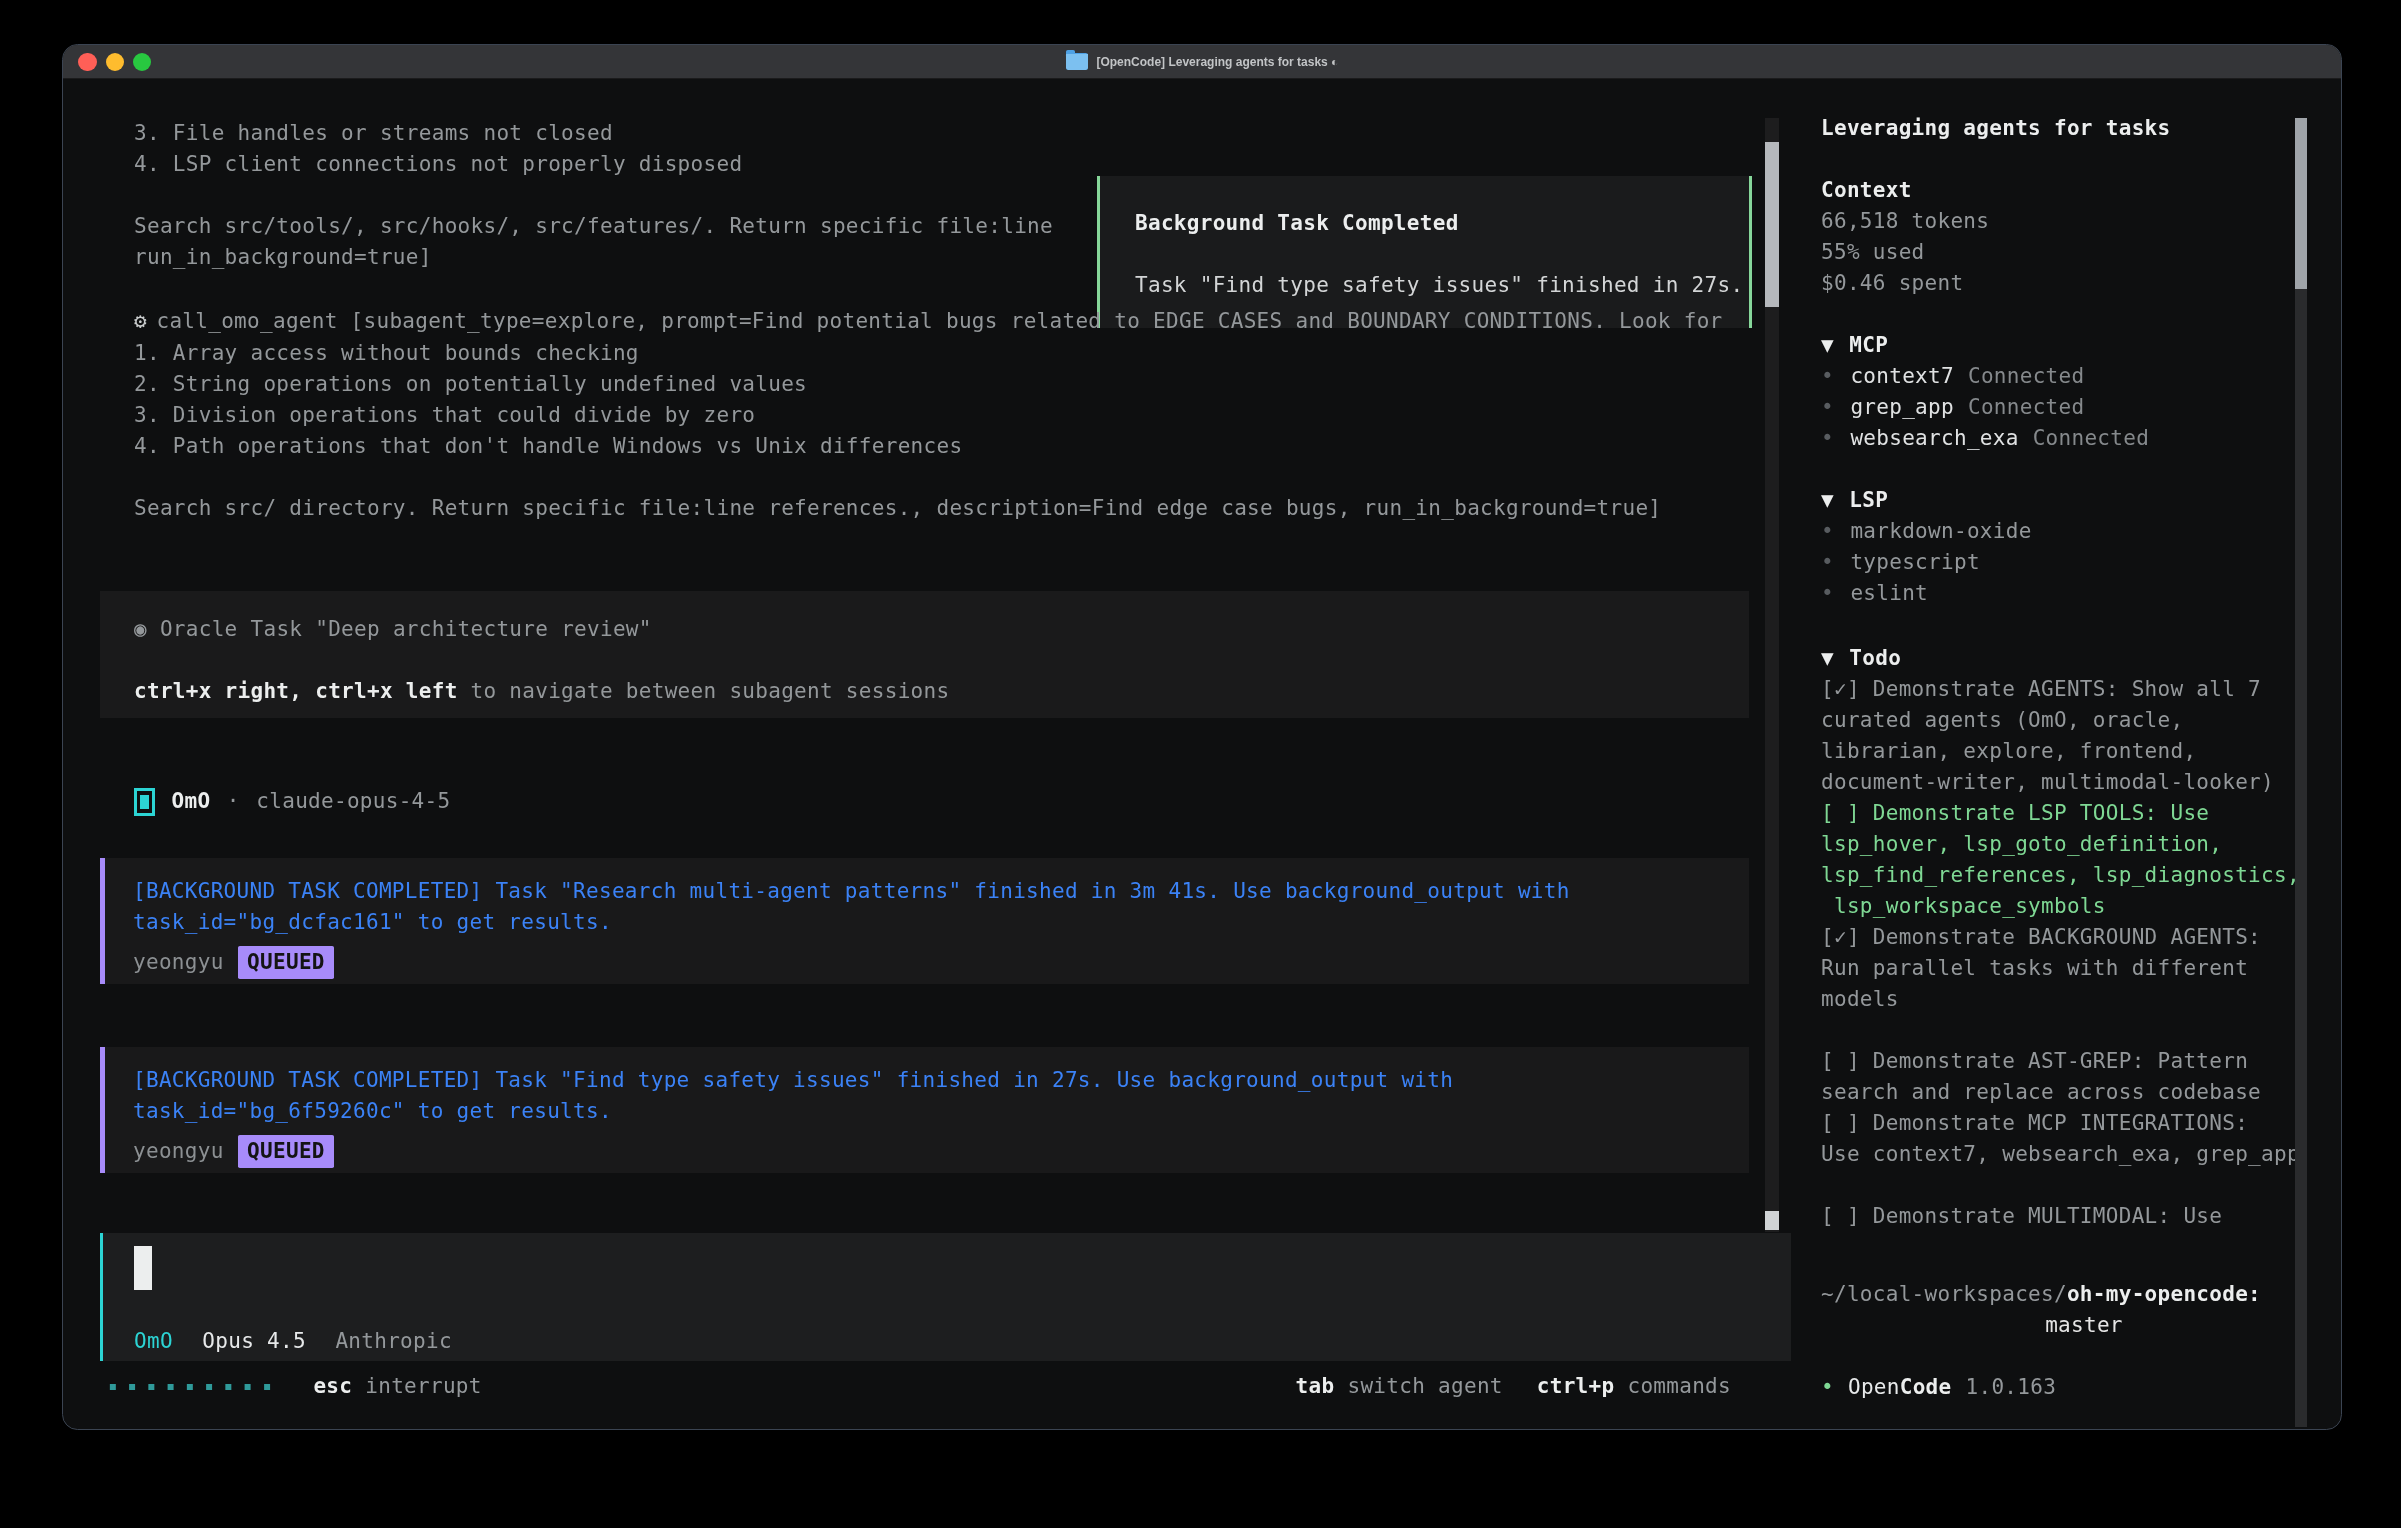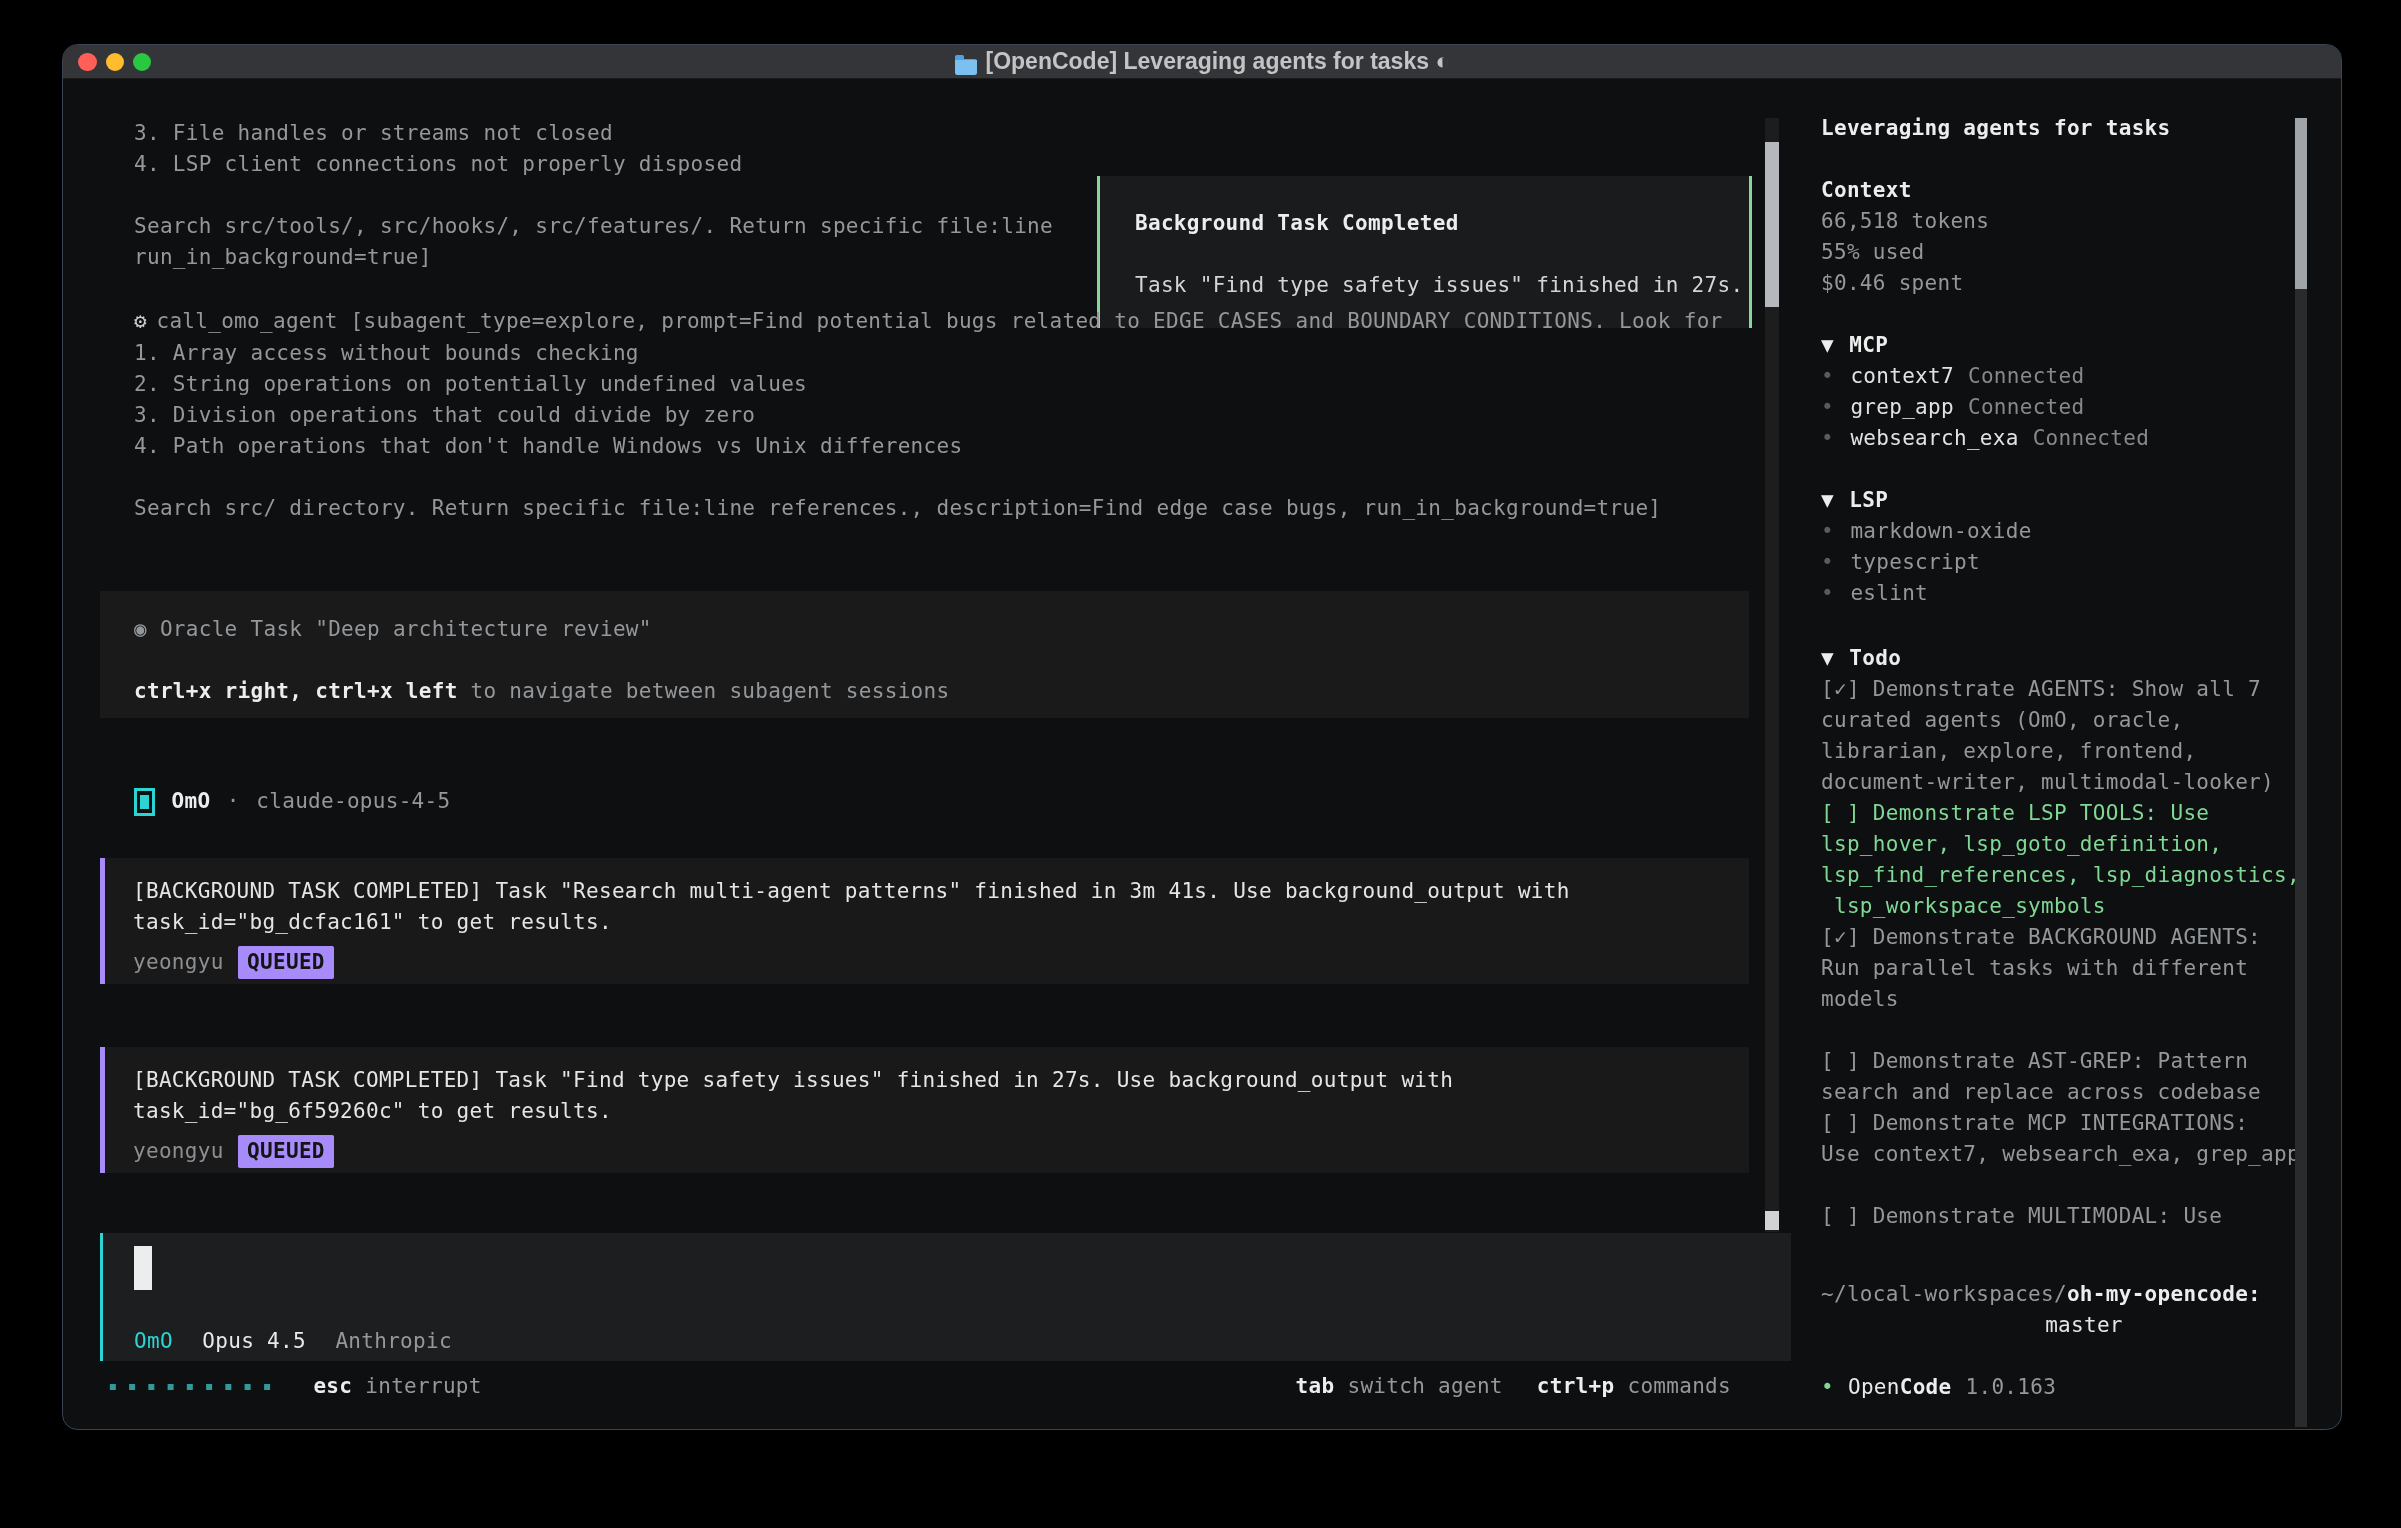--- a/index.html
+++ b/index.html
@@ -9,21 +9,21 @@
     position:absolute; left:62px; top:44px; width:2280px; height:1386px;
     background:#0e0f10; border:1.8px solid #3b4452; border-radius:15.4px; overflow:hidden;
   }
   .titlebar {
     position:relative; height:34px; background:#343538; border-bottom:0.6px solid #1b1b1c;
     display:flex; align-items:center; justify-content:center;
   }
   .traffic { position:absolute; left:15.4px; top:7.7px; display:flex; gap:8.9px; }
   .light { width:18.3px; height:18.3px; border-radius:50%; }
   .light.red{ background:#ff5f57; } .light.yellow{ background:#febc2e; } .light.green{ background:#28c840; }
-  .titletext { font-family:"Liberation Sans",sans-serif; font-size:23px; font-weight:bold; color:#c2c4c6; display:flex; align-items:flex-end; gap:8.3px; }
+  .titletext { font-family:"Liberation Sans",sans-serif; font-size:12px; font-weight:bold; color:#c2c4c6; display:flex; align-items:center; gap:8.3px; }
   .foldericon { position:relative; width:22.5px; height:16.5px; background:#4ea1e4; border-radius:2.4px; display:inline-block; }
   .foldericon::before { content:""; position:absolute; left:0; top:-3.5px; width:9.5px; height:4.7px; background:#4ea1e4; border-radius:1.8px 1.8px 0 0; }
   .foldericon::after { content:""; position:absolute; left:0; top:1.2px; width:22.5px; height:15.4px; background:#7cc0f0; border-radius:0 0 2.4px 2.4px; }
 
   .content { position:absolute; left:0; top:35px; right:0; bottom:0; }
   .abs { position:absolute; }
   pre.mono { white-space:pre-wrap; }
   .gray { color:#94989b; } .white { color:#e7e9ea; }
 
   
@@ -47,21 +47,21 @@
   
   .agentline { left:71px; top:706px; display:flex; align-items:center; gap:16.5px; }
   .agent-ico { width:21px; height:28px; border:3px solid #2cd4d4; display:inline-flex; align-items:center; justify-content:center; }
   .agent-ico i { display:block; width:9.5px; height:14px; background:#2cd4d4; }
   .agent-name { color:#eceeee; font-weight:bold; }
   .agent-model { color:#94989b; }
 
   
   .msg { left:37px; width:1649px; height:126px; background:#19191a; border-left:5.3px solid #a78bfa; padding:17.7px 0 0 28px; }
   .msg1 { top:778px; } .msg2 { top:967px; }
-  .msg .l { color:#e5e5e5; }
+  .msg .l { color:#3b82f6; }
   .msg-meta { margin-top:8.3px; display:flex; align-items:center; gap:14px; }
   .author { color:#8c9093; }
   .badge { background:#a78bfa; color:#141414; font-weight:bold; padding:0.6px 9.5px 1.8px; border-radius:1.8px; }
 
   
   .inputbox { left:37px; top:1153px; width:1691px; height:128px; background:#1d1e1f; border-left:3.5px solid #2cd4d4; }
   .cursor { position:absolute; left:31px; top:13px; width:17.7px; height:44px; background:#eceeee; }
   .input-meta { position:absolute; left:31px; top:93px; display:flex; gap:29.5px; }
   .cyan { color:#2cd4d4; }
 

